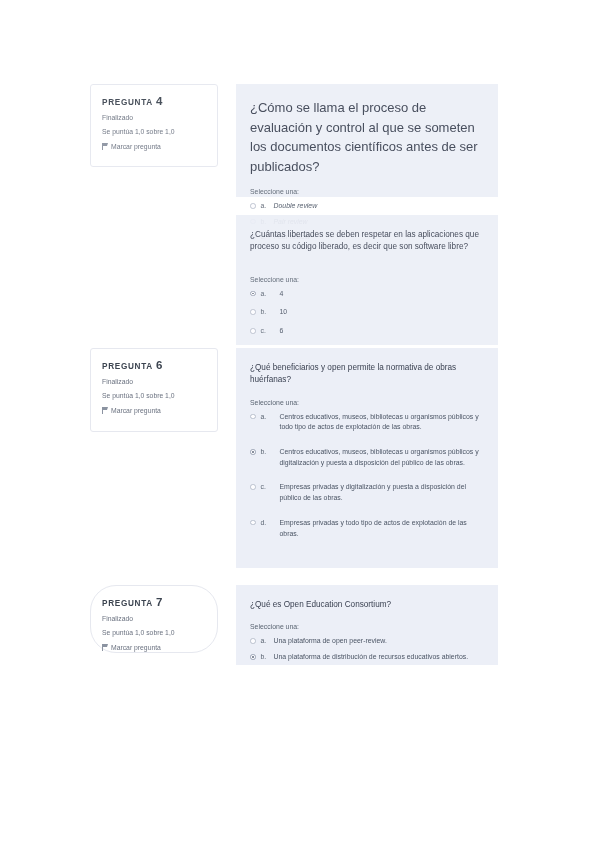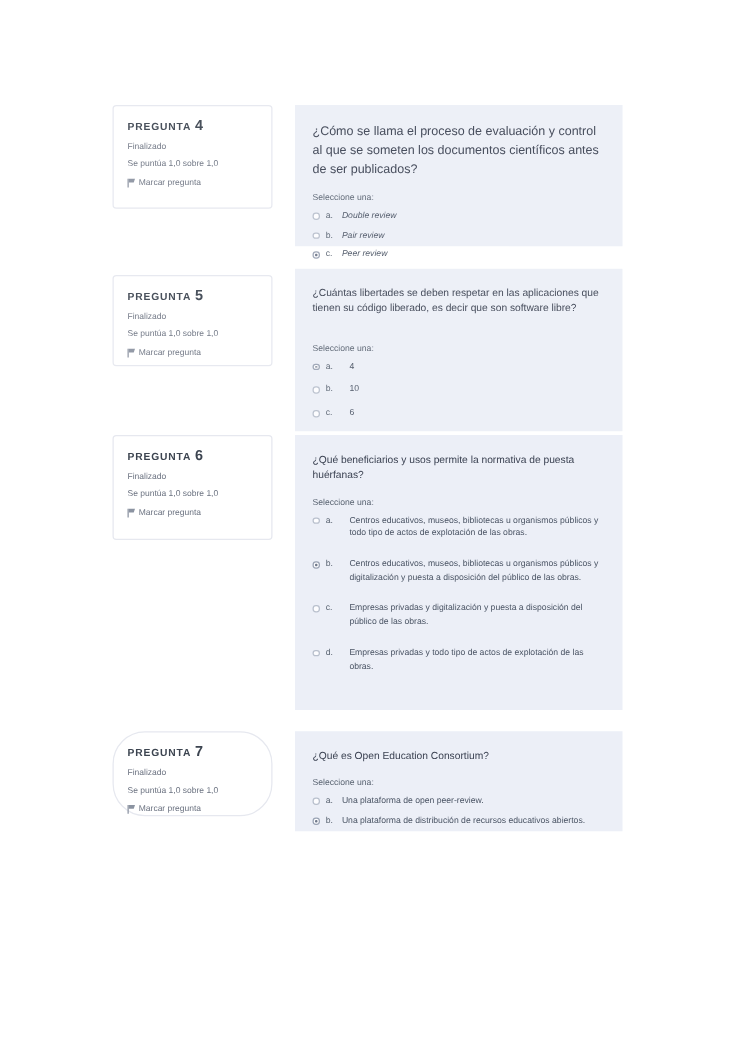--- a/index.html
+++ b/index.html
@@ -62,21 +62,21 @@
 
   
   .qpanel{
     position:absolute;
     left:236px;width:262px;
     background:#eceff7;
     box-sizing:border-box;
     padding:14px 14px 12px 14px;
   }
   .qtext{
-    font-size:10px;
+    font-size:13px;
     line-height:1.5;
     color:#3b4252;
     margin:0 0 12px 0;
   }
   .qtext.big{font-size:8.2px;}
   .select-label{
     font-size:6.9px;
     color:#5a6472;
     margin:0 0 6px 0;
   }
@@ -152,37 +152,23 @@
         <span class="opt-text ital">Pair review</span>
       </li>
       <li class="opt">
         <span class="radio on"></span>
         <span class="opt-letter">c.</span>
         <span class="opt-text ital">Peer review</span>
       </li>
     </ul>
   </div>
 
-  <div class="qcard blurry2" style="top:220px;height:73px;">
-    <div class="qcard-title">
-      <span>PREGUNTA</span><span class="num">5</span>
-    </div>
-    <p class="qcard-line">Finalizado</p>
-    <p class="qcard-line">Se puntúa 1,0 sobre 1,0</p>
-    <p class="qcard-flagrow">
-      <span class="flag-ico">
-          <i></i>
-          <b></b>
-        </span>
-      <span>Marcar pregunta</span>
-    </p>
-  </div>
 
   <div class="qpanel blurry2" style="top:215px;height:130px;">
-    <p class="qtext big">¿Cuántas libertades se deben respetar en las aplicaciones que tienen su código liberado, es decir que son software libre?</p>
+    <p class="qtext big">¿Cuántas libertades se deben respetar en las aplicaciones que proceso su código liberado, es decir que son software libre?</p>
     <p class="select-label" style="margin-top:22px;">Seleccione una:</p>
     <ul class="opts">
       <li class="opt" style="margin-bottom:8px;">
         <span class="radio on"></span>
         <span class="opt-letter">a.</span>
         <span class="opt-text indent">4</span>
       </li>
       <li class="opt" style="margin-bottom:8px;">
         <span class="radio"></span>
         <span class="opt-letter">b.</span>
@@ -205,21 +191,21 @@
     <p class="qcard-flagrow">
       <span class="flag-ico">
           <i></i>
           <b></b>
         </span>
       <span>Marcar pregunta</span>
     </p>
   </div>
 
   <div class="qpanel" style="top:348px;height:220px;">
-    <p class="qtext big">¿Qué beneficiarios y usos permite la normativa de puesta huérfanas?</p>
+    <p class="qtext big">¿Qué beneficiarios y open permite la normativa de obras huérfanas?</p>
     <p class="select-label">Seleccione una:</p>
     <ul class="opts">
       <li class="opt spaced">
         <span class="radio"></span>
         <span class="opt-letter">a.</span>
         <span class="opt-text indent">Centros educativos, museos, bibliotecas u organismos públicos y todo tipo de actos de explotación de las obras.</span>
       </li>
       <li class="opt spaced">
         <span class="radio on"></span>
         <span class="opt-letter">b.</span>

